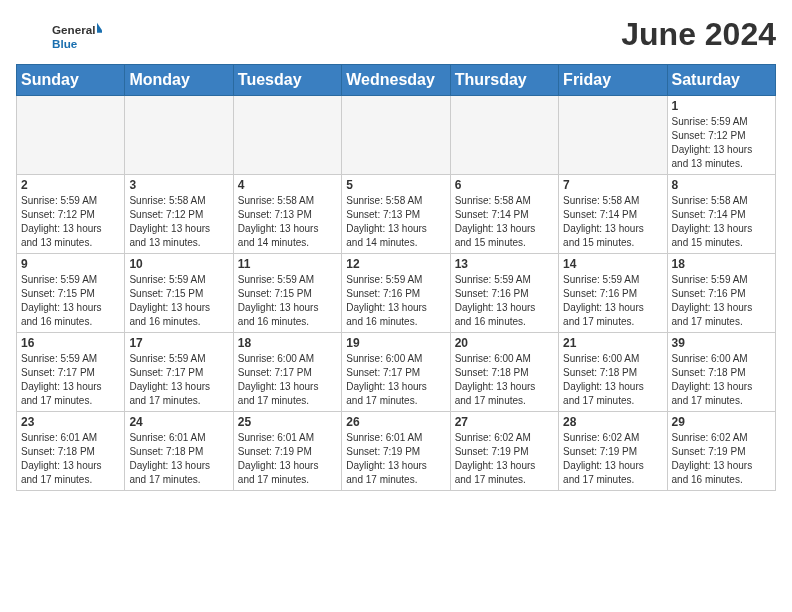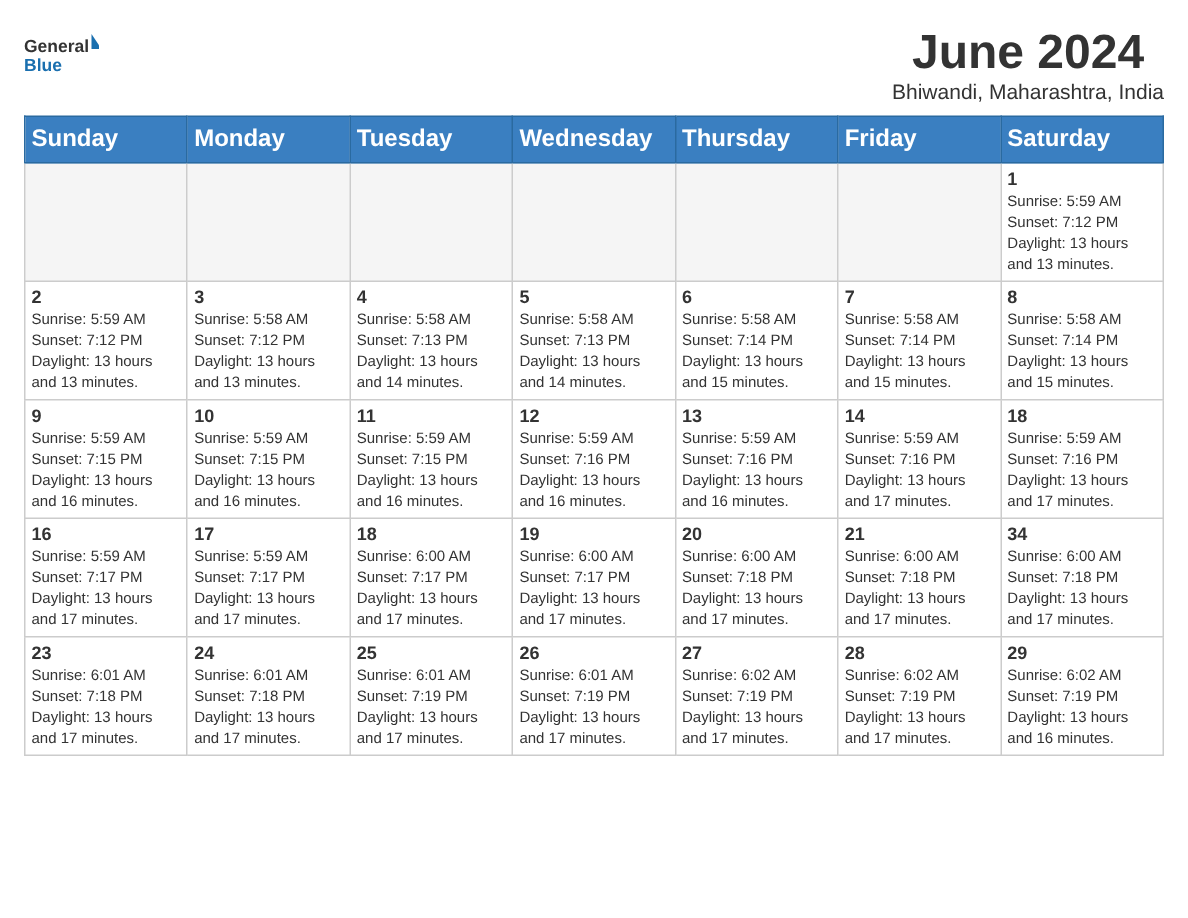--- a/index.html
+++ b/index.html
@@ -13,20 +13,21 @@
     .header {
       display: flex;
       justify-content: space-between;
       align-items: flex-start;
       margin-bottom: 8px;
     }
     .logo {
       display: flex;
       align-items: center;
       gap: 4px;
+      margin-left: 36px;
     }
     .title-block {
       text-align: center;
     }
     .month-title {
       font-size: 32px;
       font-weight: bold;
       color: #333;
     }
     .location {
@@ -77,21 +78,20 @@
 <div class="header">
   <div class="logo">
   <svg width="50" height="40" viewBox="0 0 60 40">
     <text x="0" y="18" font-size="14" font-weight="bold" fill="#333" font-family="Arial">General</text>
     <text x="0" y="34" font-size="14" font-weight="bold" fill="#1a6faf" font-family="Arial">Blue</text>
     <polygon points="54,4 62,16 54,16" fill="#1a6faf"></polygon>
   </svg>
 </div>
   <div class="title-block">
     <div class="month-title">June 2024</div>
-    <div class="location">Bhiwandi, Maharashtra, India</div>
   </div>
 </div>
 
 <table>
   <thead>
     <tr>
     <th>Sunday</th>
         <th>Monday</th>
         <th>Tuesday</th>
         <th>Wednesday</th>
@@ -192,21 +192,21 @@
         </td>
         <td>
           <span class="day-number">20</span>
           <div class="day-info">Sunrise: 6:00 AM<br>Sunset: 7:18 PM<br>Daylight: 13 hours<br>and 17 minutes.</div>
         </td>
         <td>
           <span class="day-number">21</span>
           <div class="day-info">Sunrise: 6:00 AM<br>Sunset: 7:18 PM<br>Daylight: 13 hours<br>and 17 minutes.</div>
         </td>
         <td>
-          <span class="day-number">34</span>
+          <span class="day-number">39</span>
           <div class="day-info">Sunrise: 6:00 AM<br>Sunset: 7:18 PM<br>Daylight: 13 hours<br>and 17 minutes.</div>
         </td>
       </tr>
       <tr>
         <td>
           <span class="day-number">23</span>
           <div class="day-info">Sunrise: 6:01 AM<br>Sunset: 7:18 PM<br>Daylight: 13 hours<br>and 17 minutes.</div>
         </td>
         <td>
           <span class="day-number">24</span>

